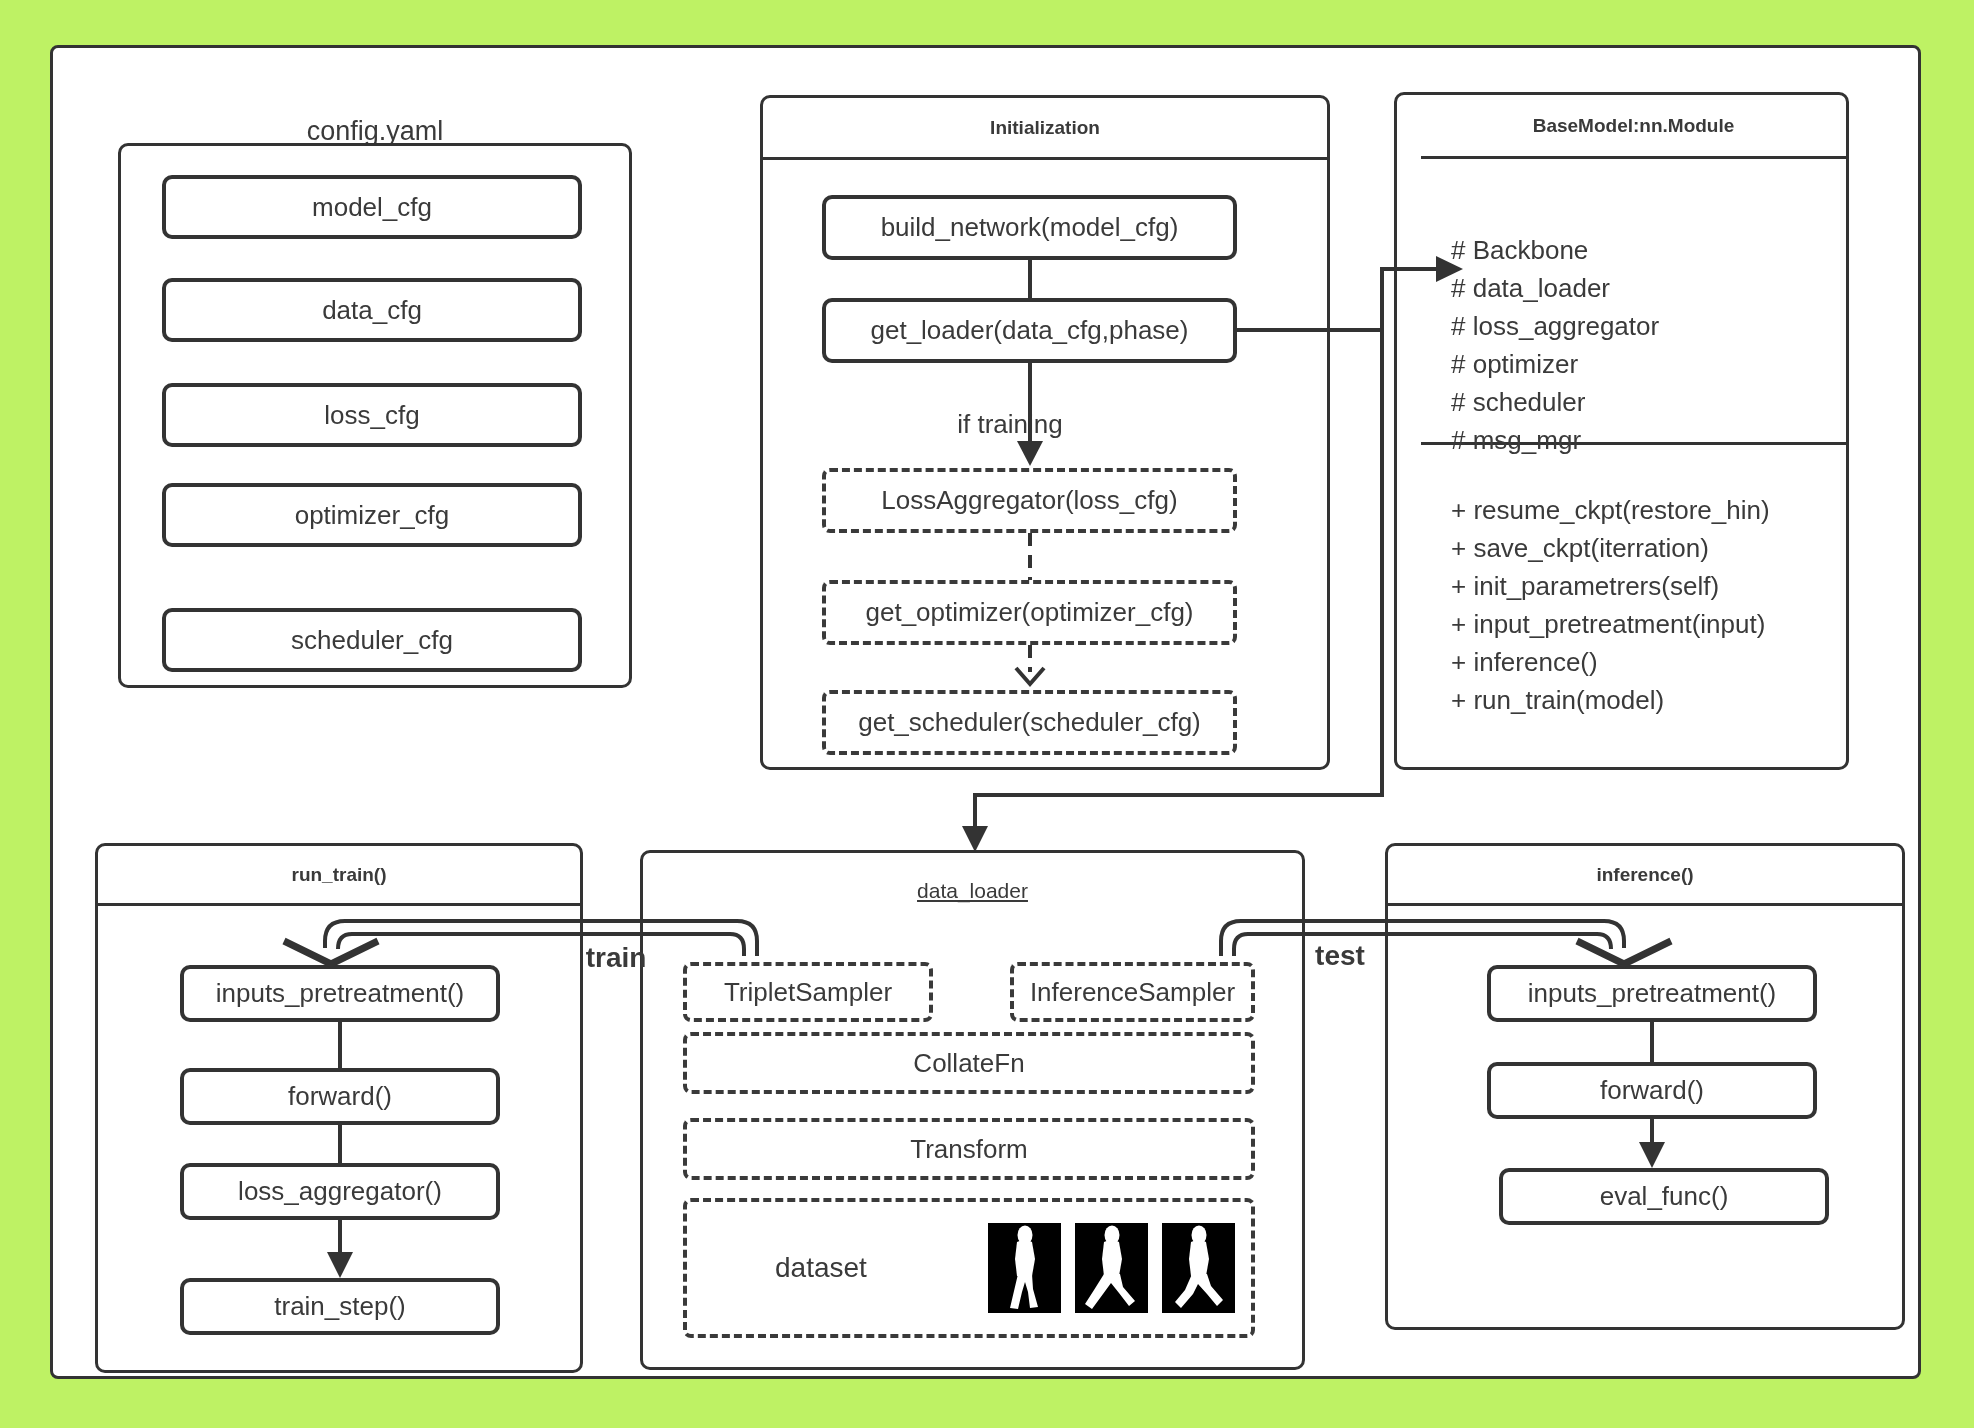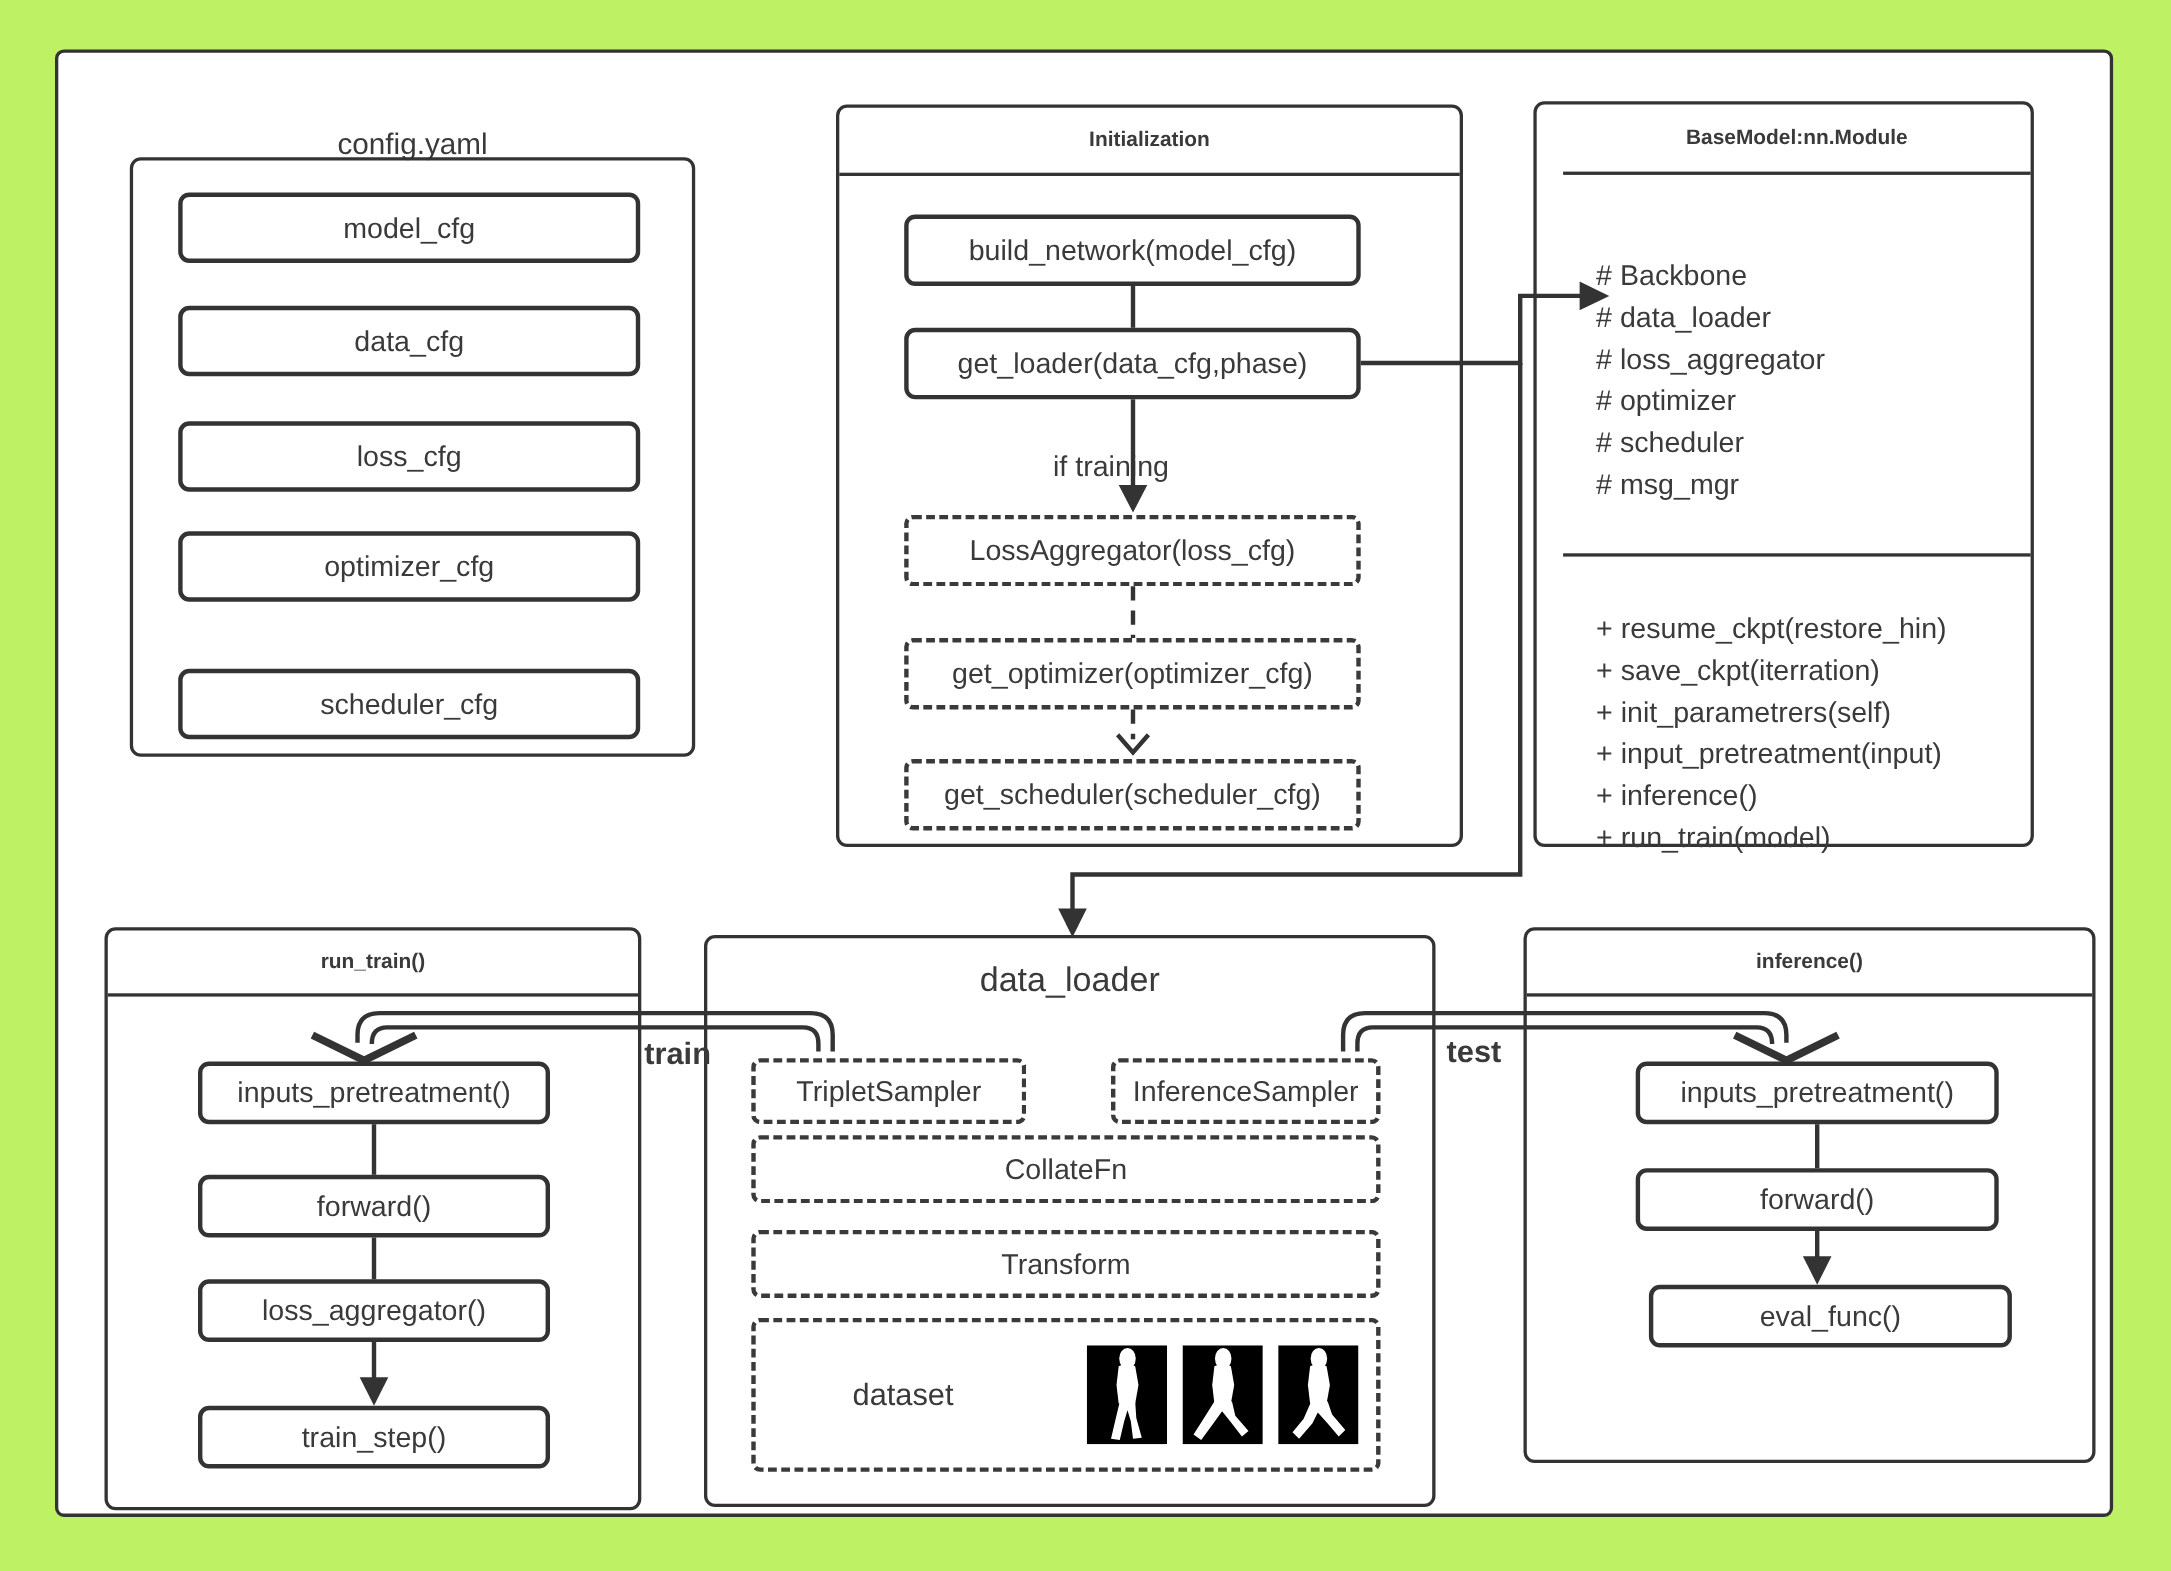--- a/index.html
+++ b/index.html
@@ -15,21 +15,21 @@
   .group{
     border:3px solid #333;border-radius:10px;background:transparent;
   }
   .group-header{
     width:100%;box-sizing:border-box;border-bottom:3px solid #333;
     display:flex;align-items:center;justify-content:center;
     font-weight:bold;font-size:19px;color:#3a3a3a;
   }
   .group-title-plain{
     width:100%;display:flex;align-items:center;justify-content:center;
-    font-size:31px;color:#3a3a3a;
+    font-size:21px;color:#3a3a3a;text-decoration:underline;
   }
   .node{
     border:4px solid #333;border-radius:10px;background:#fff;
     display:flex;align-items:center;justify-content:center;
     font-size:26px;color:#3a3a3a;white-space:nowrap;
   }
   .dashed{
     border:4px dashed #3a3a3a;border-radius:8px;background:transparent;
   }
   .floating-label{
@@ -76,21 +76,21 @@
   </div>
   <div class="abs node" style="left:822px;top:195px;width:415px;height:65px;">build_network(model_cfg)</div>
   <div class="abs node" style="left:822px;top:298px;width:415px;height:65px;">get_loader(data_cfg,phase)</div>
   <div class="abs floating-label" style="left:905px;top:407px;width:210px;height:34px;font-size:26px;">if training</div>
   <div class="abs node dashed" style="left:822px;top:468px;width:415px;height:65px;">LossAggregator(loss_cfg)</div>
   <div class="abs node dashed" style="left:822px;top:580px;width:415px;height:65px;">get_optimizer(optimizer_cfg)</div>
   <div class="abs node dashed" style="left:822px;top:690px;width:415px;height:65px;">get_scheduler(scheduler_cfg)</div>
 
   <div class="abs group" style="left:1394px;top:92px;width:455px;height:678px;padding-left:24px;">
     <div class="group-header" style="height:64px;">BaseModel:nn.Module</div>
-    <div class="uml-section uml-attrs" style="height:347px;padding:72px 0 0 30px;">
+    <div class="uml-section uml-attrs" style="height:286px;padding:72px 0 0 30px;">
       <div class="uml-line"># Backbone</div>
       <div class="uml-line"># data_loader</div>
       <div class="uml-line"># loss_aggregator</div>
       <div class="uml-line"># optimizer</div>
       <div class="uml-line"># scheduler</div>
       <div class="uml-line"># msg_mgr</div>
     </div>
     <div class="uml-section" style="padding:46px 0 0 30px;">
       <div class="uml-line">+ resume_ckpt(restore_hin)</div>
       <div class="uml-line">+ save_ckpt(iterration)</div>

